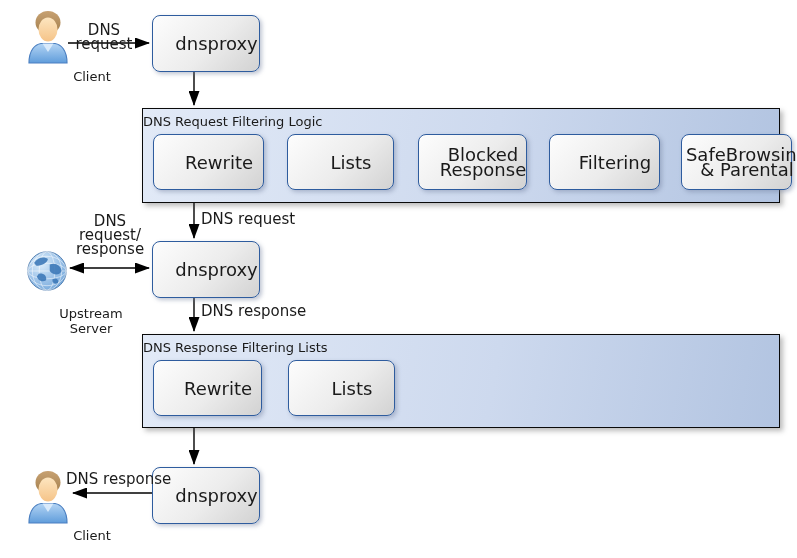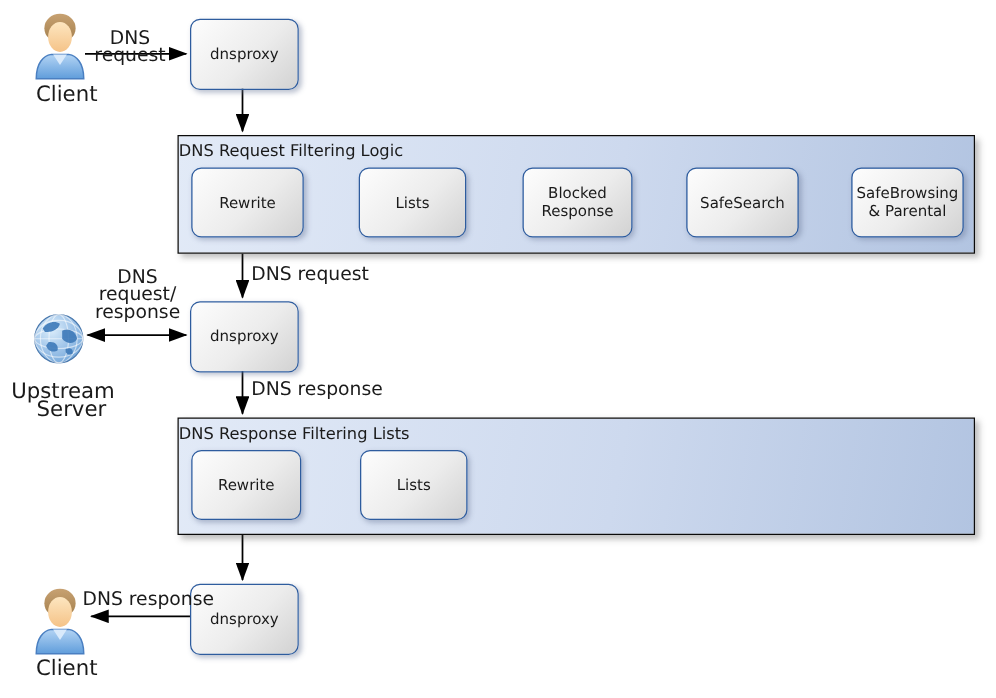--- a/index.html
+++ b/index.html
@@ -6,36 +6,36 @@
   .canvas{
     position:relative;width:797px;height:558px;background:#ffffff;overflow:hidden;
     font-family:"DejaVu Sans","Liberation Sans",sans-serif;color:#1a1a1a;
   }
   .edges{position:absolute;left:0;top:0;width:797px;height:558px;pointer-events:none;}
   .node{
     position:absolute;display:flex;align-items:center;justify-content:center;
     border:1.6px solid #2e5c9e;border-radius:8px;
     background:linear-gradient(135deg,#fdfdfd 0%,#ececec 55%,#d2d2d2 100%);
     box-shadow:2px 2px 4px rgba(110,125,155,0.45);
-    font-size:12px;text-align:center;white-space:pre-line;line-height:15px;
+    font-size:18px;text-align:center;white-space:pre-line;line-height:15px;padding-left:21px;
   }
   .container-box{
     position:absolute;
     border:1.6px solid #0a0a0a;
     background:linear-gradient(100deg,#e2eaf7 0%,#cdd9ee 55%,#b2c4e1 100%);
     box-shadow:3px 3px 5px rgba(60,60,60,0.35);
   }
   .container-title{
     position:absolute;left:0;top:5px;font-size:13px;white-space:nowrap;
   }
   .edge-label{
     position:absolute;font-size:15px;white-space:pre-line;line-height:14px;
   }
   .node-label{
-    position:absolute;font-size:17px;text-align:right;white-space:pre-line;line-height:15px;
+    position:absolute;font-size:13px;text-align:center;white-space:pre-line;line-height:15px;margin-left:44px;
   }
   .icon-wrap{position:absolute;}
   .center{text-align:center;}
 </style>
 </head>
 <body>
 
 <div class="canvas">
 
   <svg width="0" height="0" style="position:absolute" aria-hidden="true">
@@ -123,21 +123,21 @@
       <span>Rewrite</span>
     </div>
     <div class="node" style="left:144px;top:25px;width:84px;height:54px">
       <span>Lists</span>
     </div>
     <div class="node" style="left:275px;top:25px;width:86px;height:54px">
       <span>Blocked
 Response</span>
     </div>
     <div class="node" style="left:406px;top:25px;width:88px;height:54px">
-      <span>SafeSearch</span>
+      <span>Filtering</span>
     </div>
     <div class="node" style="left:538px;top:25px;width:88px;height:54px">
       <span>SafeBrowsing
 &amp; Parental</span>
     </div>
   </div>
 
   <div class="edge-label" style="left:201px;top:212px">DNS request</div>
 
   <div class="icon-wrap" style="left:25px;top:249px;width:44px;height:44px">

